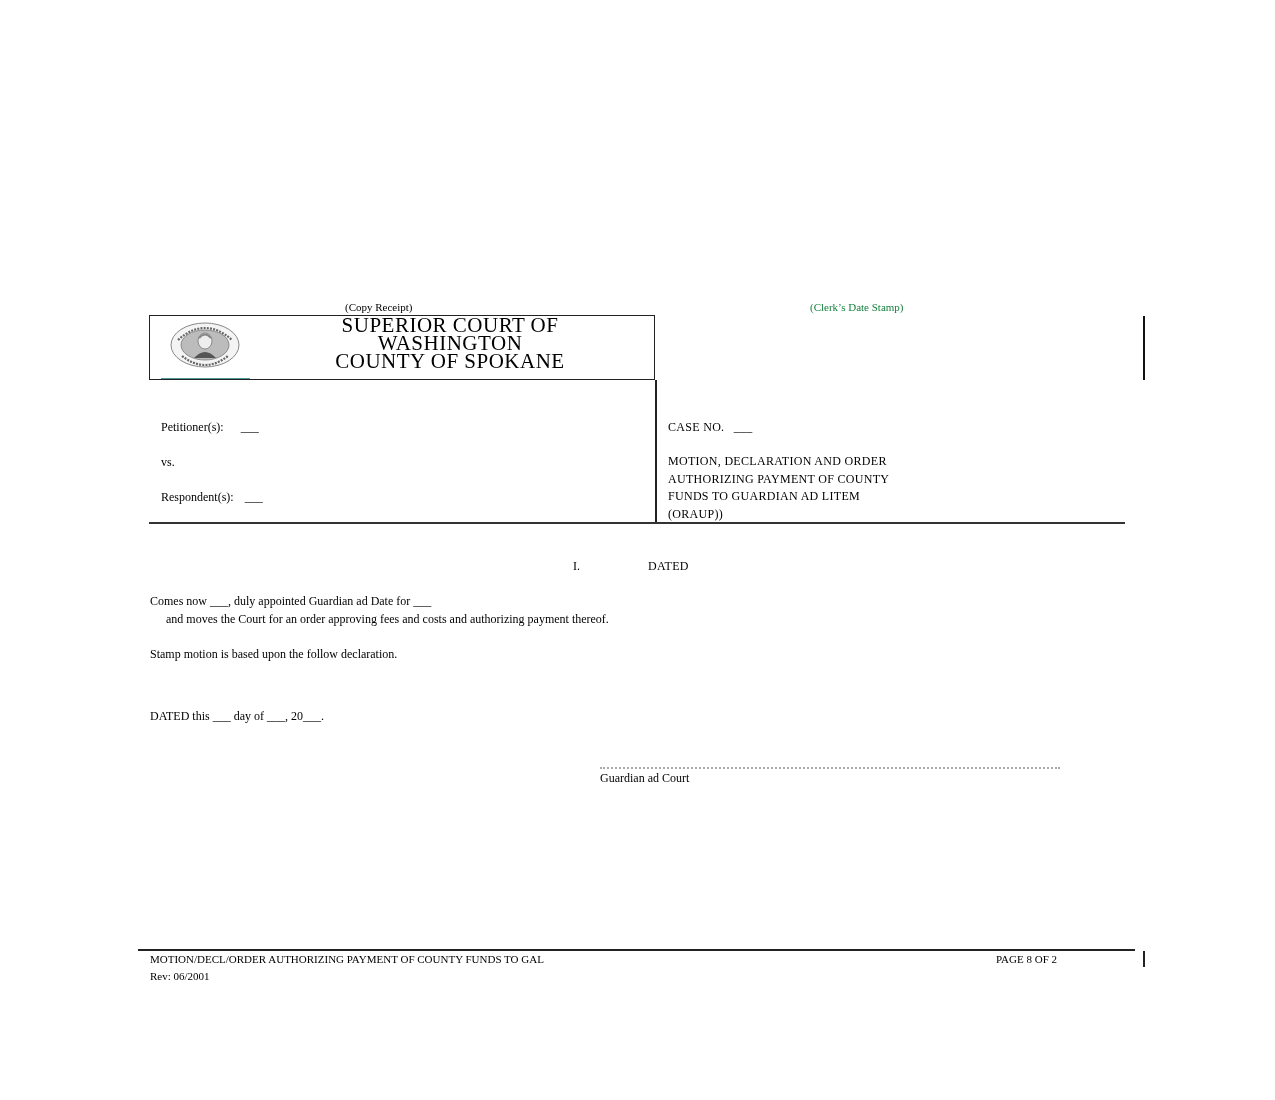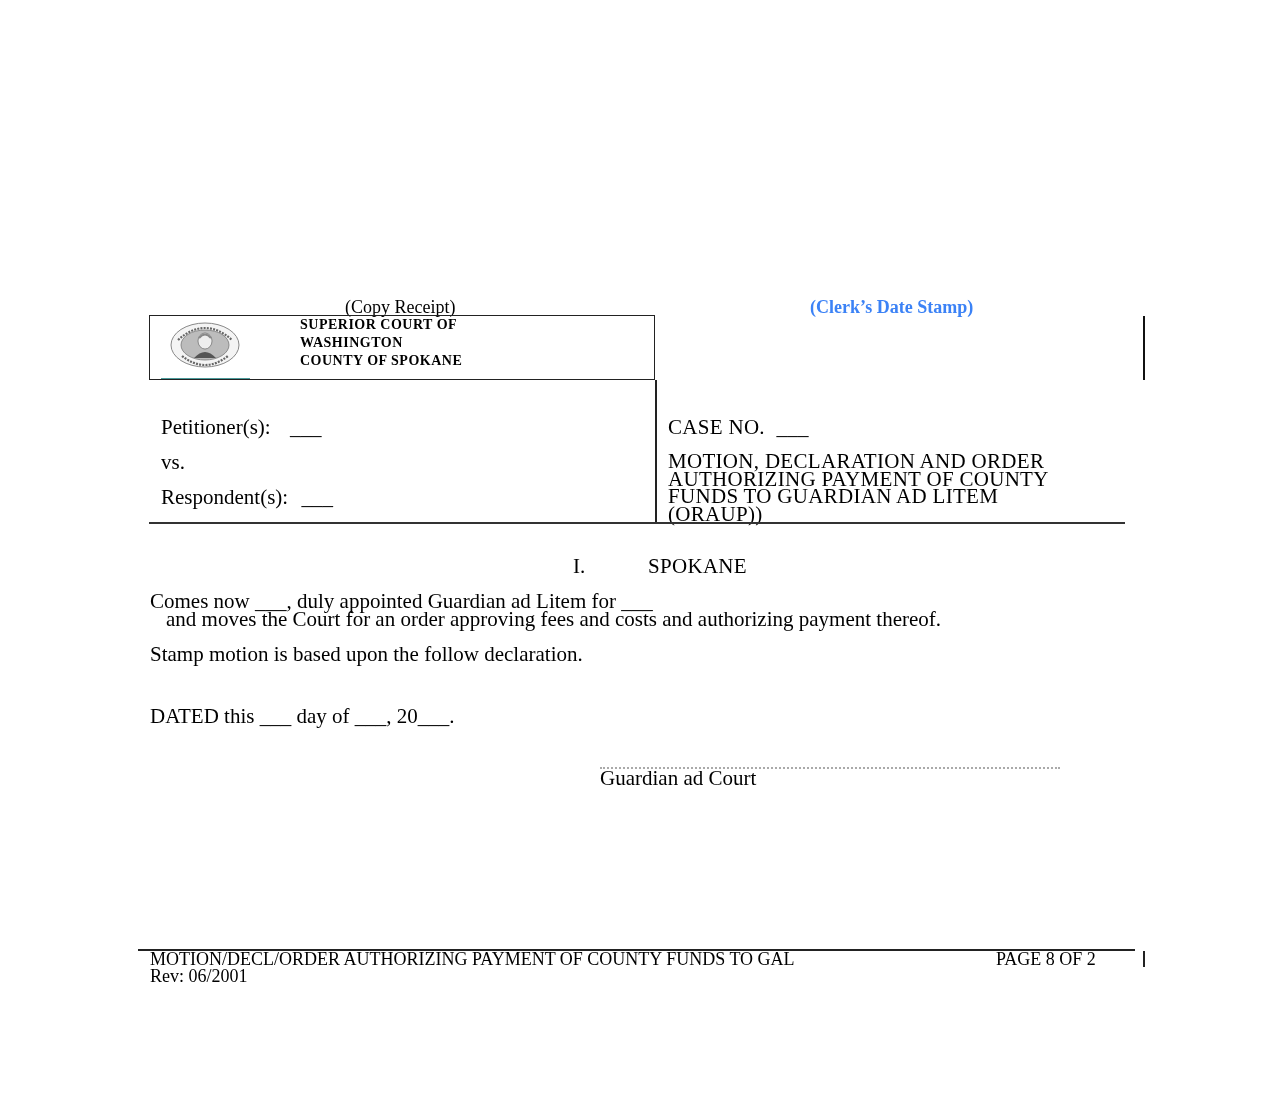--- a/index.html
+++ b/index.html
@@ -1,26 +1,26 @@
 <!DOCTYPE html>
 <html><head>
 <meta charset="utf-8">
 <style>
   html, body { margin: 0; padding: 0; background: #ffffff; }
   body { width: 1275px; height: 1100px; position: relative; overflow: hidden;
          font-family: "Liberation Serif", "DejaVu Serif", serif; color: #000; }
   .abs { position: absolute; }
-  .t16 { font-size: 21px; line-height: 18px; }
-  .t15 { font-size: 18px; line-height: 17px; }
-  .gray { color: #3b82f6; font-weight: bold; }
+  .t16 { font-size: 12px; line-height: 18px; }
+  .t15 { font-size: 11px; line-height: 17px; }
+  .gray { color: #15803d; }
   .upper { letter-spacing: 0.3px; }
 
   
   #caption-box { left: 149px; top: 315px; width: 506px; height: 65px; border: 1.5px solid #222; box-sizing: border-box; }
-  #court-title { left: 300px; top: 316px; width: 300px; font-weight: bold; font-size: 14px; line-height: 18px; letter-spacing: 0.5px; }
+  #court-title { left: 300px; top: 316px; width: 300px; text-align: center; font-weight: normal; font-size: 21px; line-height: 18px; letter-spacing: 0.5px; }
   #seal { left: 170px; top: 322px; width: 70px; height: 46px; }
   #seal-underline { left: 161px; top: 378px; width: 89px; height: 1px; background: #4a9a9a; }
 
   #clerk-right-bar { left: 1143px; top: 316px; width: 2px; height: 64px; background: #111; }
   #center-divider { left: 655px; top: 380px; width: 1.5px; height: 143px; background: #222; }
   #caption-bottom { left: 149px; top: 522px; width: 976px; height: 1.5px; background: #333; }
 
   #sig-line { left: 600px; top: 767px; width: 460px; height: 0; border-top: 2px dotted #aaa; }
 
   #footer-rule { left: 138px; top: 949px; width: 997px; height: 1.5px; background: #222; }
@@ -74,23 +74,23 @@
 <div class="abs t16 upper" style="left:668px; top:453px; line-height:17.5px;">
   <div>MOTION, DECLARATION AND ORDER</div>
   <div>AUTHORIZING PAYMENT OF COUNTY</div>
   <div>FUNDS TO GUARDIAN AD LITEM</div>
   <div>(ORAUP))</div>
 </div>
 
 <div id="caption-bottom" class="abs"></div>
 
 <div class="abs t16" style="left:573px; top:557px;">I.</div>
-<div class="abs t16 upper" style="left:648px; top:557px;">SPOKANE</div>
+<div class="abs t16 upper" style="left:648px; top:557px;">DATED</div>
 
-<div class="abs t16" style="left:150px; top:592px;">Comes now ___, duly appointed Guardian ad Litem for ___</div>
+<div class="abs t16" style="left:150px; top:592px;">Comes now ___, duly appointed Guardian ad Date for ___</div>
 <div class="abs t16" style="left:166px; top:610px;">and moves the Court for an order approving fees and costs and authorizing payment thereof.</div>
 <div class="abs t16" style="left:150px; top:645px;">Stamp motion is based upon the follow declaration.</div>
 <div class="abs t16" style="left:150px; top:707px;">DATED this ___ day of ___, 20___.</div>
 
 <div id="sig-line" class="abs"></div>
 <div class="abs t16" style="left:600px; top:769px;">Guardian ad Court</div>
 
 <div id="footer-rule" class="abs"></div>
 <div id="footer-bar" class="abs"></div>
 <div class="abs t15" style="left:150px; top:951px;">MOTION/DECL/ORDER AUTHORIZING PAYMENT OF COUNTY FUNDS TO GAL</div>

